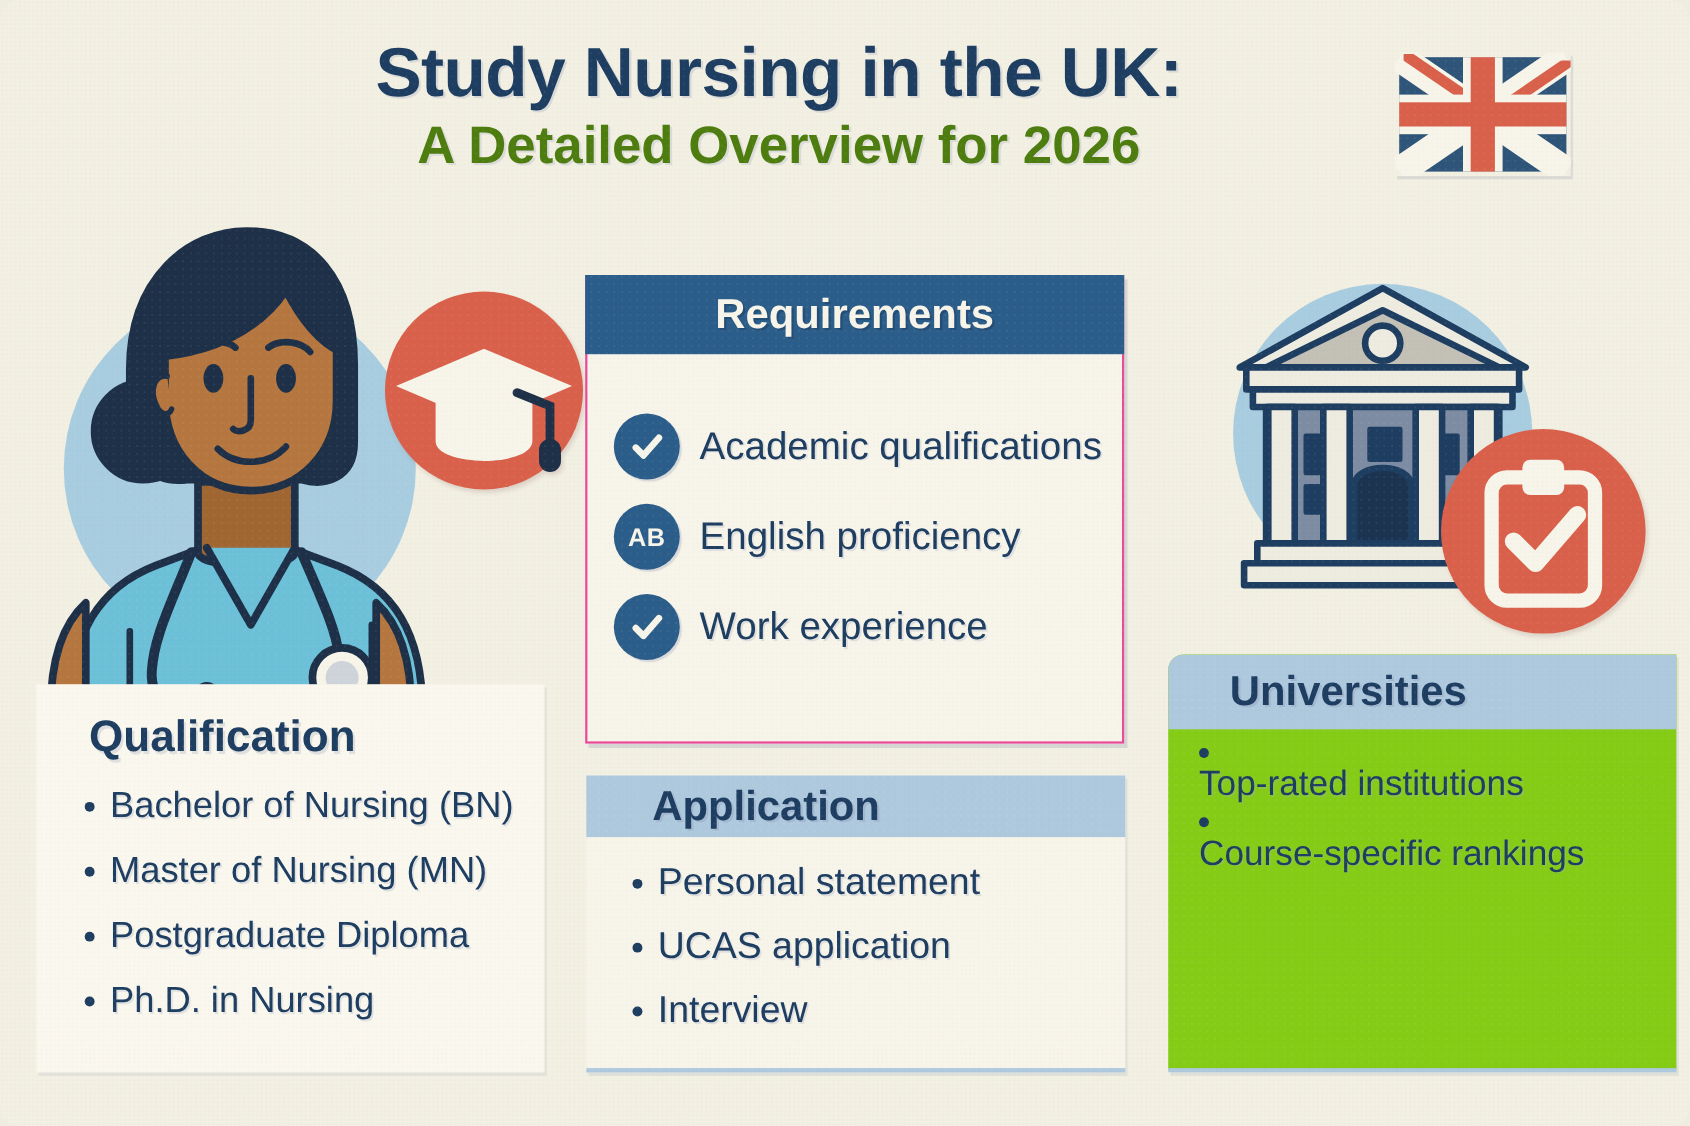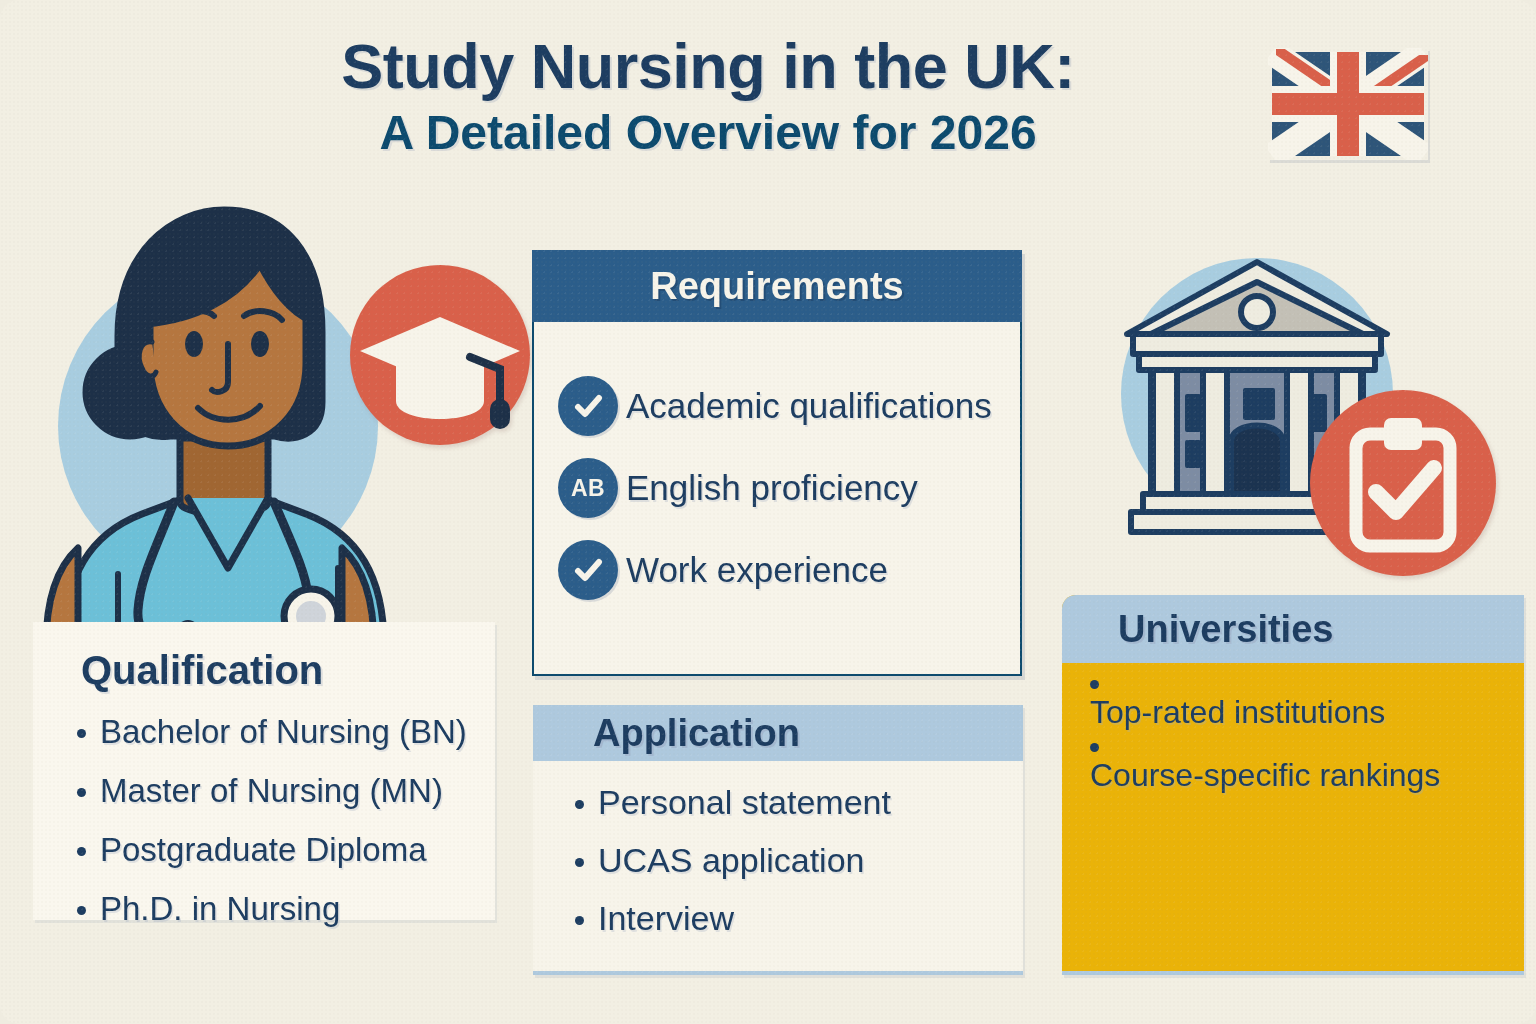--- a/index.html
+++ b/index.html
@@ -48,21 +48,21 @@
     font-weight: 700;
     color: #1d3d61;
     letter-spacing: -.5px;
     line-height: 1.04;
     text-shadow: 2px 2px 0 rgba(160,170,190,.30);
     padding-right: 120px;
   }
   .title-sub {
     font-size: 48px;
     font-weight: 600;
-    color: #0c4a6e;
+    color: #4d7c0f;
     line-height: 1.12;
     margin-top: 6px;
     text-shadow: 2px 2px 0 rgba(160,170,190,.28);
     padding-right: 120px;
   }
 
   .flag {
     position: absolute;
     left: 1268px;
     top: 48px;
@@ -128,21 +128,21 @@
     margin-right: 14px;
     position: relative;
     top: -5px;
   }
 
   
   #panel-requirements {
     left: 532px; top: 250px;
     width: 490px; height: 426px;
     background: #f7f4ea;
-    border: 2px solid #0c4a6e;
+    border: 2px solid #ec4899;
     box-shadow: 3px 4px 0 rgba(150,160,180,.30);
   }
   #panel-requirements .head {
     height: 72px;
     background: #2b5d8a;
     display: flex;
     align-items: center;
     justify-content: center;
     margin: -2px -2px 0 -2px;
   }
@@ -159,41 +159,41 @@
     margin-bottom: 22px;
   }
   .req-icon {
     flex: 0 0 auto;
     width: 60px; height: 60px;
     border-radius: 50%;
     background: #2b5d8a;
     display: flex;
     align-items: center;
     justify-content: center;
-    margin-right: 8px;
+    margin-right: 18px;
     filter: drop-shadow(2px 2px 0 rgba(150,160,180,.30));
   }
   .req-icon svg { width: 40px; height: 40px; }
   .req-icon .ab {
     font-size: 23px;
     font-weight: 700;
     color: #f7f4ea;
     letter-spacing: .5px;
   }
   .req-text {
     font-size: 35px;
     color: #1d3d61;
     line-height: 1.16;
     text-shadow: 1.5px 1.5px 0 rgba(165,175,195,.30);
   }
 
   
   #panel-qualification {
     left: 33px; top: 622px;
-    width: 462px; height: 298px;
+    width: 462px; height: 353px;
     background: #faf7ee;
     box-shadow: 2px 3px 0 rgba(155,165,185,.18);
   }
   #panel-qualification .panel-head {
     font-size: 40px;
     padding: 26px 0 0 48px;
   }
   #panel-qualification .bullet-list { padding: 20px 0 0 44px; }
   #panel-qualification .bullet-list li { font-size: 33px; margin-bottom: 21px; }
 
@@ -218,21 +218,21 @@
     color: #1d3d61;
     text-shadow: 2px 2px 0 rgba(150,165,190,.45);
   }
   #panel-application .bullet-list { padding: 22px 0 0 42px; }
   #panel-application .bullet-list li { font-size: 34px; margin-bottom: 19px; }
 
   
   #panel-universities {
     left: 1062px; top: 595px;
     width: 462px; height: 380px;
-    background: #eab308;
+    background: #84cc16;
     border-radius: 14px 0 0 0;
     box-shadow: 2px 3px 0 rgba(155,165,185,.20);
     border-bottom: 4px solid #aec9de;
     overflow: hidden;
   }
   #panel-universities .head {
     height: 68px;
     background: #aec9de;
     display: flex;
     align-items: center;

